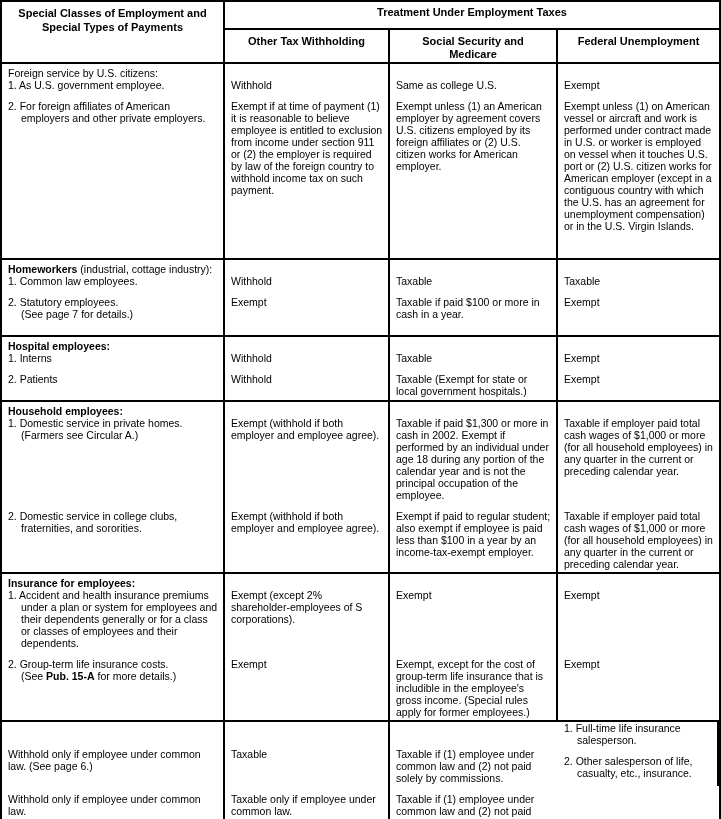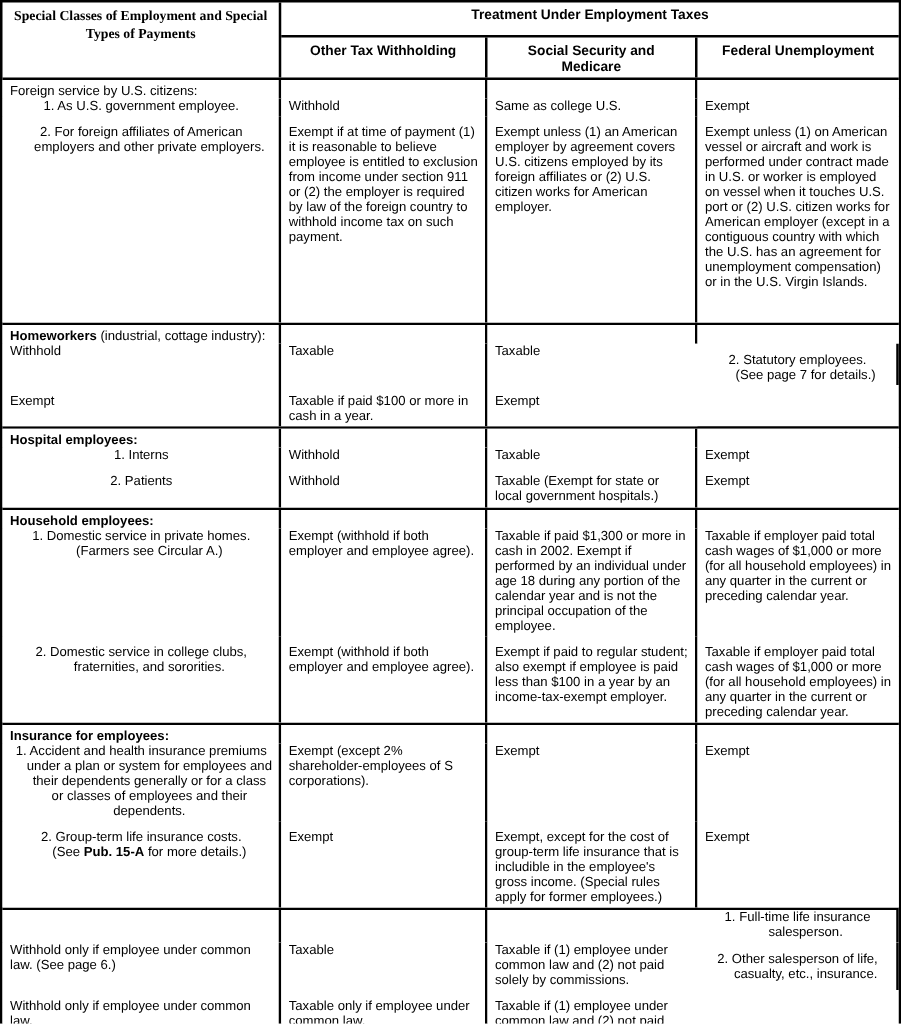--- a/index.html
+++ b/index.html
@@ -33,21 +33,20 @@
     grid-template-columns: 223px 165px 168px 1fr;
     grid-template-rows: 28px 32px;
   }
   .hc1 {
     grid-column: 1; grid-row: 1 / 3;
     border-right: 2px solid #000;
     font-weight: bold; font-size: 11px; line-height: 13.5px;
     text-align: center;
     padding: 5px 8px 0 8px;
     box-sizing: border-box;
-    font-family: Liberation Serif, serif;
   }
   .hspan {
     grid-column: 2 / 5; grid-row: 1;
     border-bottom: 2px solid #000;
     font-weight: bold; font-size: 11px;
     text-align: center;
     padding-top: 4px;
     box-sizing: border-box;
   }
   .hsub {
@@ -75,21 +74,21 @@
   .tbody .section:nth-child(6) { min-height: 102px; }
   .cell {
     padding: 2px 5px 2px 6px;
     box-sizing: border-box;
     background: #fff;
   }
   .cell.c1, .cell.c2, .cell.c3 { border-right: 2px solid #000; }
   .cell.rowt { padding-top: 3px; padding-bottom: 0; }
   .cell.row1 { padding-top: 0; }
   .cell.row2 { padding-top: 7px; }
-  .hang { padding-left: 13px; text-indent: -13px; text-align: center; }
+  .hang { padding-left: 13px; text-indent: -13px; }
   .sec-title b { font-weight: bold; }
 </style>
 </head>
 <body>
 
 <div class="page">
   <div class="wrap">
 
     <div class="hdr">
       <div class="hc1">Special Classes of Employment and Special Types of Payments</div>
@@ -126,20 +125,23 @@
           <div class="cell c3 row2">Exempt unless (1) an American employer by agreement covers U.S. citizens employed by its foreign affiliates or (2) U.S. citizen works for American employer.</div>
           <div class="cell c4 row2">Exempt unless (1) on American vessel or aircraft and work is performed under contract made in U.S. or worker is employed on vessel when it touches U.S. port or (2) U.S. citizen works for American employer (except in a contiguous country with which the U.S. has an agreement for unemployment compensation) or in the U.S. Virgin Islands.</div>
         </div>
         <div class="section">
           <div class="cell c1 rowt">
             <div class="sec-title"><b>Homeworkers</b> (industrial, cottage industry):</div>
           </div>
           <div class="cell c2 rowt"></div>
           <div class="cell c3 rowt"></div>
           <div class="cell c4 rowt"></div>
+          <div class="cell c1 row1">
+            <div class="hang">1. Common law employees.</div>
+          </div>
           <div class="cell c2 row1">Withhold</div>
           <div class="cell c3 row1">Taxable</div>
           <div class="cell c4 row1">Taxable</div>
           <div class="cell c1 row2">
             <div class="hang">2. Statutory employees.<br>(See page 7 for details.)</div>
           </div>
           <div class="cell c2 row2">Exempt</div>
           <div class="cell c3 row2">Taxable if paid $100 or more in cash in a year.</div>
           <div class="cell c4 row2">Exempt</div>
         </div>

